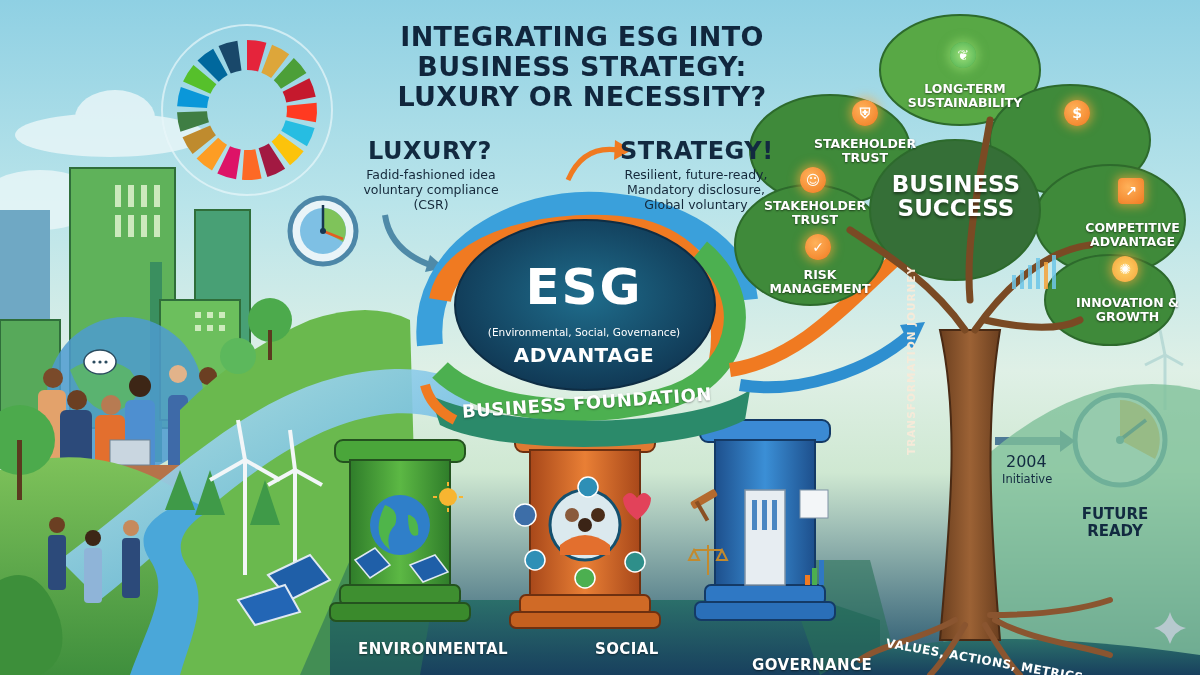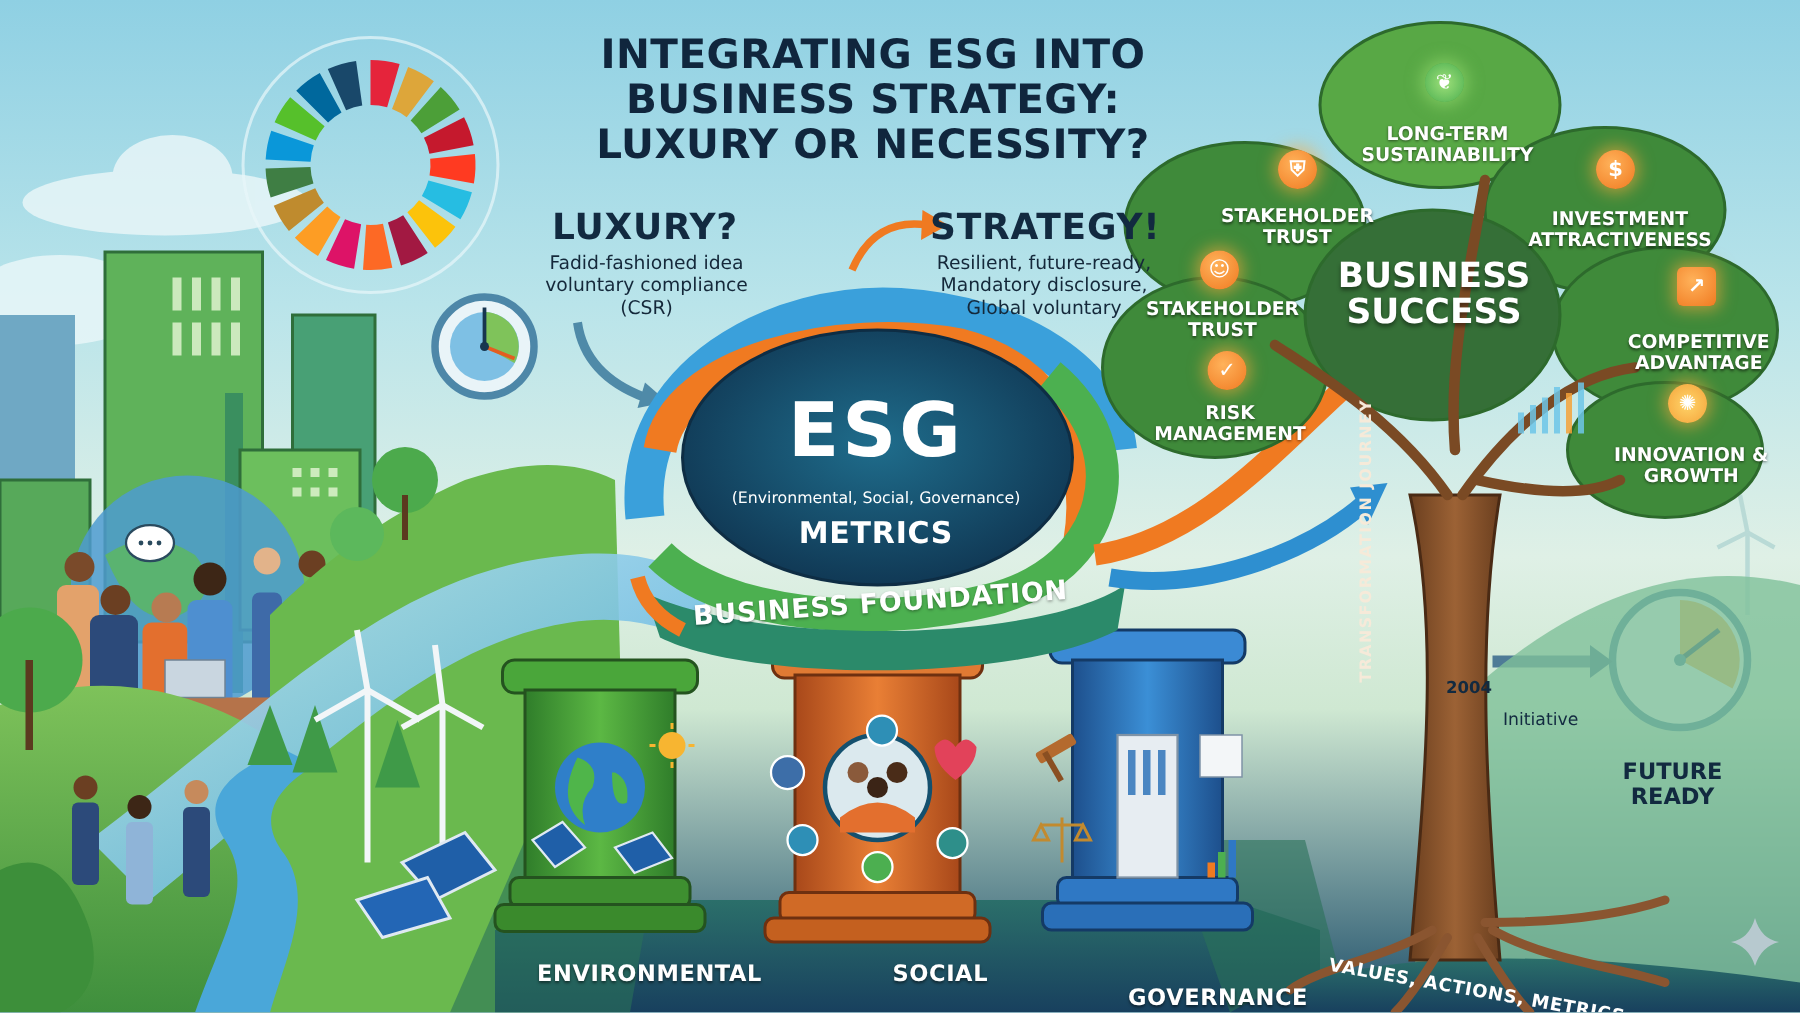--- a/index.html
+++ b/index.html
@@ -33,21 +33,21 @@
 
     
     .tree-label { position: absolute; color: #fff; font-weight: 700; font-size: 12.5px; line-height: 14px; text-align: center; text-transform: uppercase; text-shadow: 0 1px 2px rgba(0,0,0,0.55); }
     .tree-icon { position: absolute; width: 26px; height: 26px; border-radius: 50%;
       background: radial-gradient(circle at 40% 35%, #ffb25a, #f07a21); box-shadow: 0 0 10px 3px rgba(255,170,60,0.55);
       color: #fff; font-weight: 700; font-size: 14px; text-align: center; line-height: 26px; }
     .success { position: absolute; left: 886px; top: 172px; width: 140px; text-align: center; color: #fff; font-weight: 700; font-size: 23px; line-height: 24px; text-transform: uppercase; text-shadow: 0 2px 3px rgba(0,0,0,0.45); }
 
     .journey { position: absolute; left: 905px; top: 455px; width: 240px; transform: rotate(-90deg); transform-origin: left top;
       color: #f6ead9; font-size: 10.5px; font-weight: 700; letter-spacing: 1px; text-transform: uppercase; white-space: nowrap; }
-    .initiative-year { position: absolute; left: 964px; top: 452px; color: #122a40; font-weight: 700; font-size: 11px; }
+    .initiative-year { position: absolute; left: 1006px; top: 452px; color: #122a40; font-weight: 400; font-size: 16px; }
     .initiative-label { position: absolute; left: 1002px; top: 472px; color: #122a40; font-size: 11.5px; }
     .future { position: absolute; left: 1075px; top: 506px; width: 80px; text-align: center; color: #122a40; font-weight: 700; font-size: 15px; line-height: 17px; text-transform: uppercase; }
     .roots-caption { position: absolute; left: 886px; top: 636px; color: #fff; font-weight: 700; font-size: 12px; letter-spacing: 0.5px; text-transform: uppercase; transform: rotate(10deg); transform-origin: left center; white-space: nowrap; }
   </style>
 </head>
 <body>
 
 <div id="canvas">
 
   <svg class="layer" width="1200" height="675" viewBox="0 0 1200 675">
@@ -381,21 +381,21 @@
     <div class="nec-head">STRATEGY!</div>
     <div class="nec-body">
       <div>Resilient, future-ready,</div>
       <div>Mandatory disclosure,</div>
       <div>Global voluntary</div>
     </div>
   </div>
 
   <div class="esg-main">ESG</div>
   <div class="esg-sub">(Environmental, Social, Governance)</div>
-  <div class="esg-strategy">METRICS</div>
+  <div class="esg-strategy">ADVANTAGE</div>
   <div class="foundation">BUSINESS FOUNDATION</div>
 
   <div class="pillar-label" style="left:318px;">ENVIRONMENTAL</div>
   <div class="pillar-label" style="left:555px;">SOCIAL</div>
   <div class="pillar-label" style="left:712px;margin-top:16px;">GOVERNANCE</div>
 
   <div class="tree-icon" style="left:950px; top:42px; background:radial-gradient(circle,#9ee07a,#4caf50); box-shadow:0 0 10px 3px rgba(160,230,120,.5);">❦</div>
   <div class="tree-label" style="left:900px; top:82px; width:130px;">LONG-TERM SUSTAINABILITY</div>
 
   <div class="tree-icon" style="left:852px; top:100px;">⛨</div>
@@ -403,21 +403,20 @@
 
   <div class="tree-icon" style="left:800px; top:167px;">☺</div>
   <div class="tree-label" style="left:760px; top:199px; width:110px;">STAKEHOLDER TRUST</div>
 
   <div class="tree-icon" style="left:805px; top:234px;">✓</div>
   <div class="tree-label" style="left:760px; top:268px; width:120px;">RISK MANAGEMENT</div>
 
   <div class="success">BUSINESS SUCCESS</div>
 
   <div class="tree-icon" style="left:1064px; top:100px;">$</div>
-  <div class="tree-label" style="left:1015px; top:139px; width:130px;">INVESTMENT ATTRACTIVENESS</div>
 
   <div class="tree-icon" style="left:1118px; top:178px; border-radius:4px;">↗</div>
   <div class="tree-label" style="left:1075px; top:221px; width:115px;">COMPETITIVE ADVANTAGE</div>
 
   <div class="tree-icon" style="left:1112px; top:256px; background:radial-gradient(circle,#ffd56a,#f5a33a);">✺</div>
   <div class="tree-label" style="left:1070px; top:296px; width:115px;">INNOVATION &amp; GROWTH</div>
 
   <div class="journey">TRANSFORMATION JOURNEY</div>
   <div class="initiative-year">2004</div>
   <div class="initiative-label">Initiative</div>

